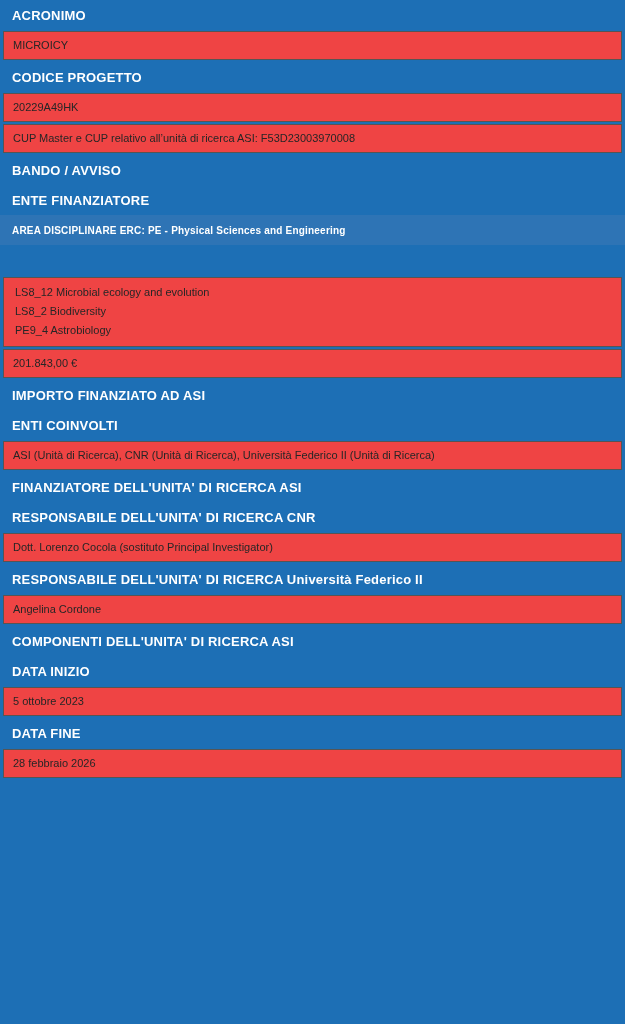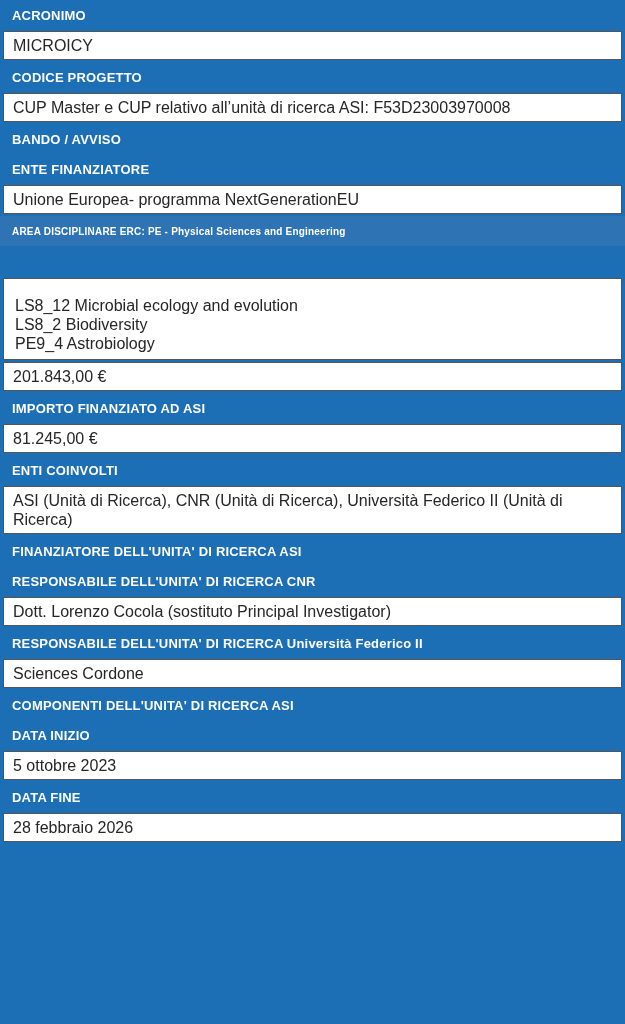--- a/index.html
+++ b/index.html
@@ -34,70 +34,69 @@
     letter-spacing: 0.2px;
     white-space: nowrap;
   }
   .label-bar.area {
     background: var(--area-blue);
     font-weight: bold;
     font-size: 10px;
   }
   .value-box {
     margin: 1px 3px 2px 3px;
-    background: #ffffff;
+    background: #ef4444;
     border: 1px solid var(--box-border);
     padding: 4px 9px;
     color: var(--value-text);
-    font-size: 16px;
+    font-size: 11px;
     line-height: 19px;
     white-space: pre-line;
   }
   .value-box.multi {
-    padding: 17px 9px 6px 11px;
+    padding: 5px 9px 6px 11px;
     margin-top: 32px;
   }
 </style>
 </head>
 <body>
 
 <div class="sheet">
 
   <div class="label-bar">ACRONIMO</div>
   <div class="value-box">MICROICY</div>
 
   <div class="label-bar">CODICE PROGETTO</div>
+  <div class="value-box">20229A49HK</div>
 
   <div class="value-box">CUP Master e CUP relativo all’unità di ricerca ASI: F53D23003970008</div>
 
   <div class="label-bar">BANDO / AVVISO</div>
 
   <div class="label-bar">ENTE FINANZIATORE</div>
-  <div class="value-box">Unione Europea- programma NextGenerationEU</div>
 
   <div class="label-bar area">AREA DISCIPLINARE ERC: PE - Physical Sciences and Engineering</div>
   <div class="value-box multi">LS8_12 Microbial ecology and evolution
 LS8_2 Biodiversity
 PE9_4 Astrobiology</div>
 
   <div class="value-box">201.843,00 €</div>
 
   <div class="label-bar">IMPORTO FINANZIATO AD ASI</div>
-  <div class="value-box">81.245,00 €</div>
 
   <div class="label-bar">ENTI COINVOLTI</div>
   <div class="value-box">ASI (Unità di Ricerca), CNR (Unità di Ricerca), Università Federico II (Unità di Ricerca)</div>
 
   <div class="label-bar">FINANZIATORE DELL'UNITA' DI RICERCA ASI</div>
 
   <div class="label-bar">RESPONSABILE DELL'UNITA' DI RICERCA CNR</div>
   <div class="value-box">Dott. Lorenzo Cocola (sostituto Principal Investigator)</div>
 
   <div class="label-bar">RESPONSABILE DELL'UNITA' DI RICERCA Università Federico II</div>
-  <div class="value-box">Sciences Cordone</div>
+  <div class="value-box">Angelina Cordone</div>
 
   <div class="label-bar">COMPONENTI DELL'UNITA' DI RICERCA ASI</div>
 
   <div class="label-bar">DATA INIZIO</div>
   <div class="value-box">5 ottobre 2023</div>
 
   <div class="label-bar">DATA FINE</div>
   <div class="value-box">28 febbraio 2026</div>
 
 </div>

